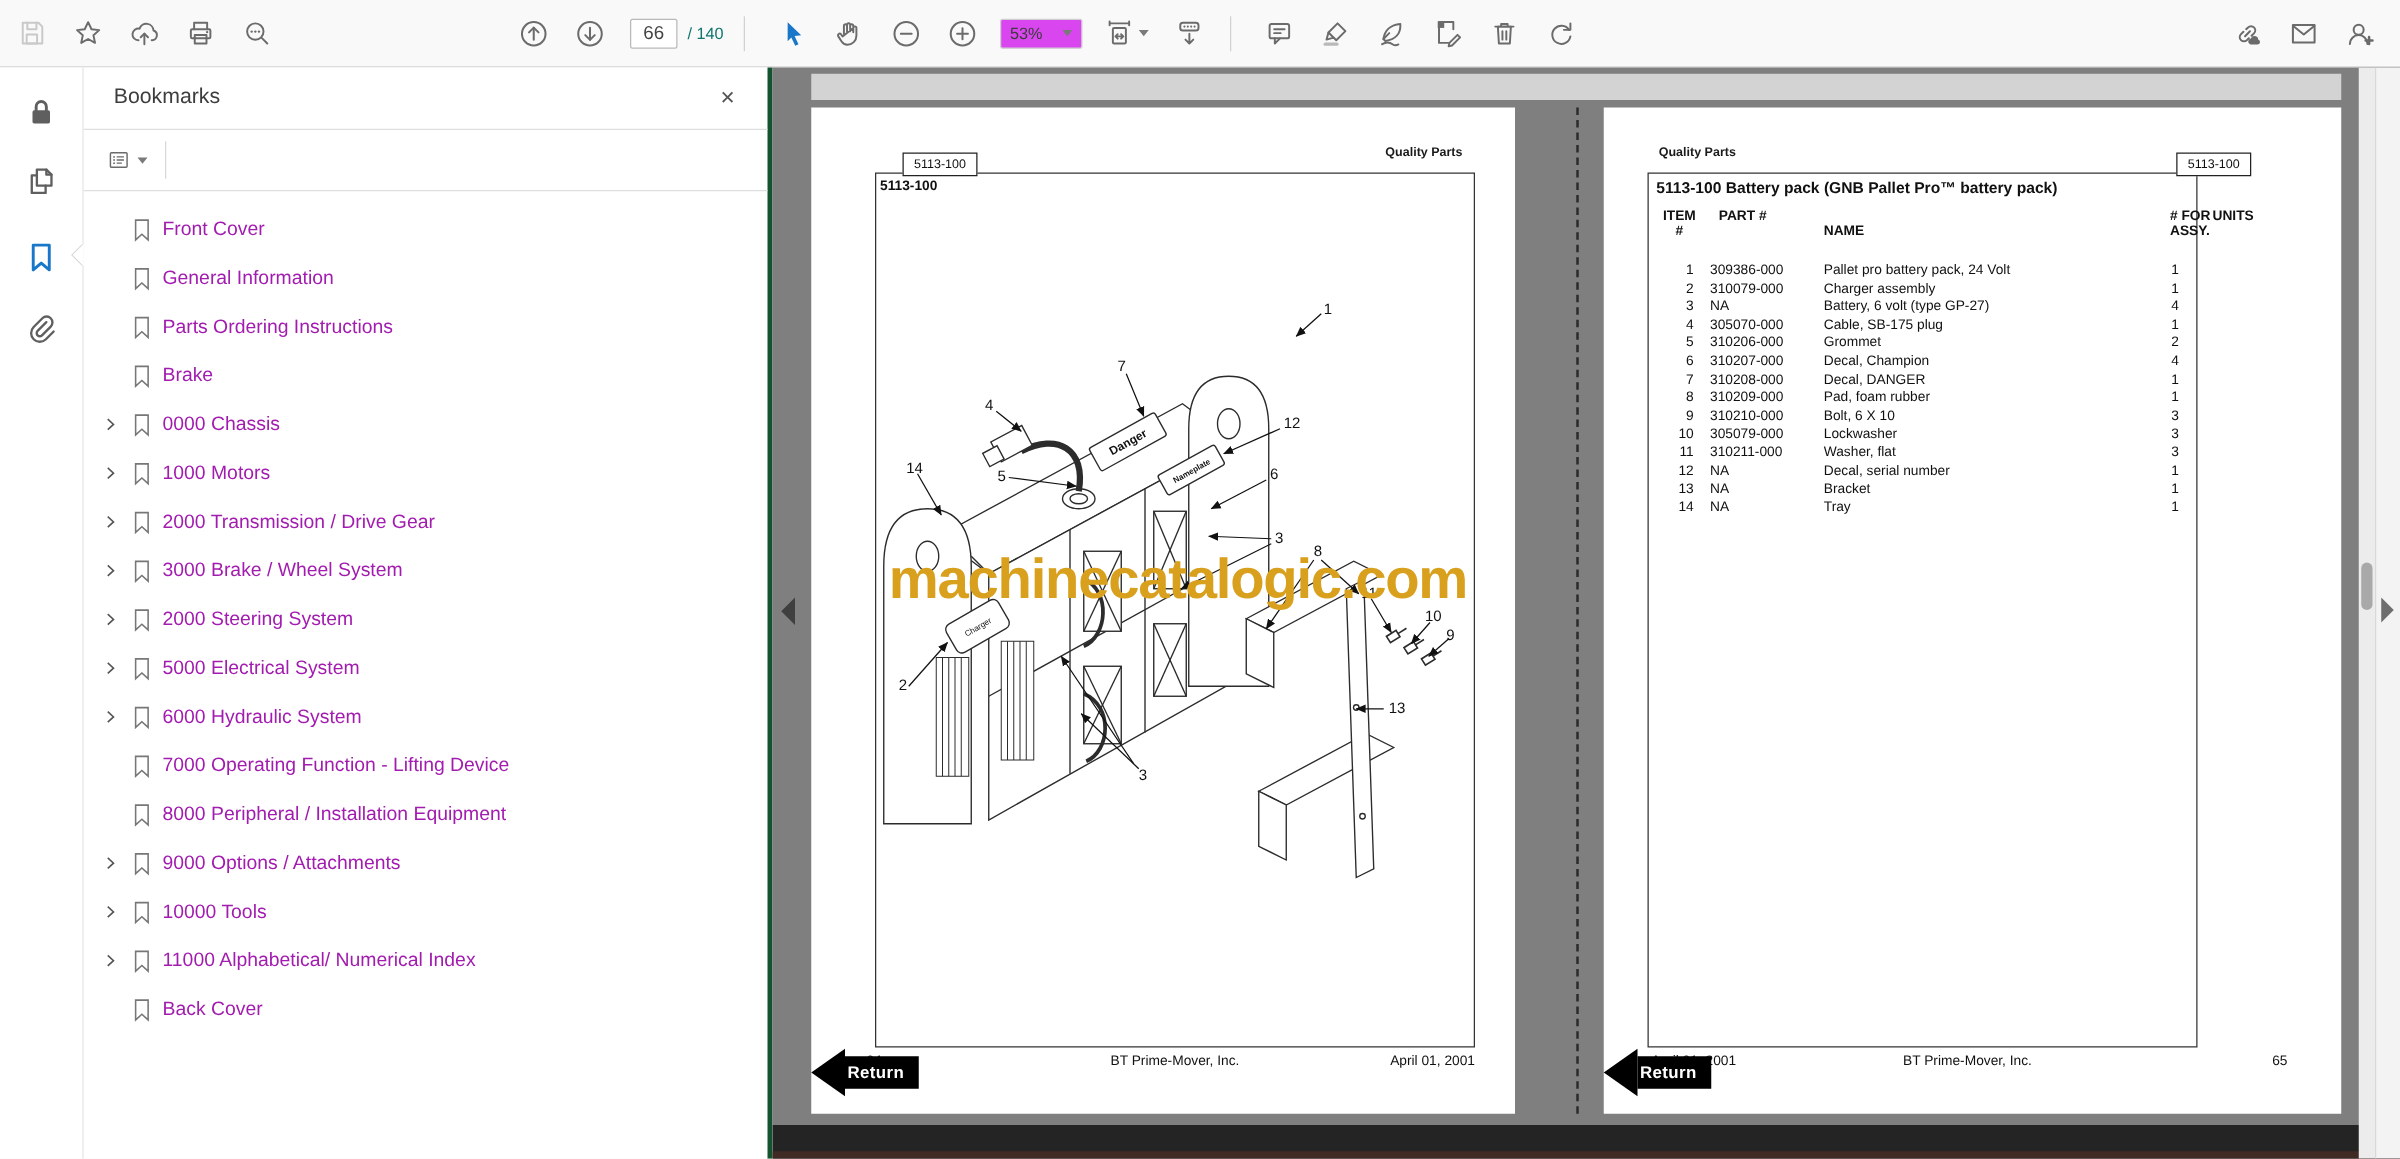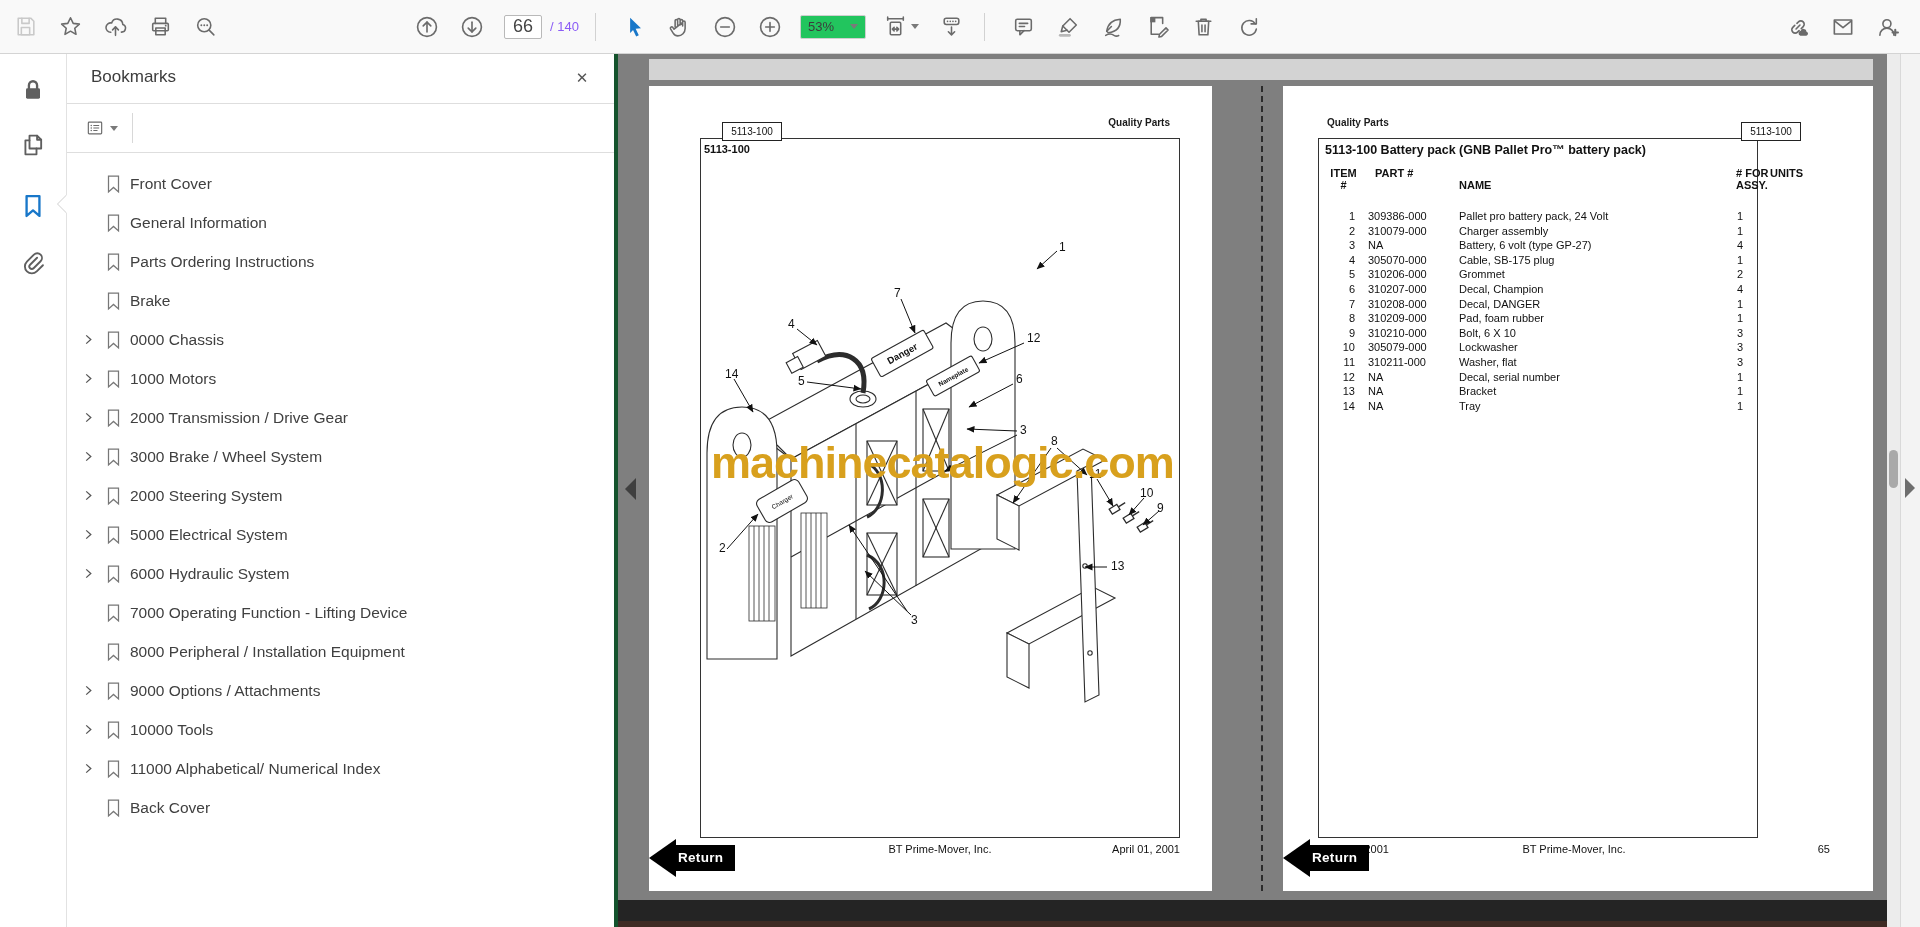--- a/index.html
+++ b/index.html
@@ -11,24 +11,24 @@
     display:flex; align-items:center; }
   .tb-btn { width:32px; height:32px; display:flex; align-items:center; justify-content:center;
     color:#6b6b6b; border-radius:3px; cursor:pointer; flex:0 0 auto; margin-left:13px; }
   .tb-btn svg { stroke:currentColor; fill:none; stroke-width:1.5; stroke-linecap:round; stroke-linejoin:round; }
   .tb-btn.disabled { color:#c9c9c9; }
   .tb-btn.blue { color:var(--accent_blue,#1877c9); }
   .tb-sep { width:1px; height:28px; background:#d2d2d2; margin:0 10px 0 16px; flex:0 0 auto; }
   #btn-save { margin-left:9px; }
   #btn-pageup { margin-left:190px; }
   .page-box { margin-left:16px; width:38px; height:24px; border:1px solid #b9b9b9; border-radius:2px;
-    font-size:18px; color:#444; display:flex; align-items:center; justify-content:center; background:#fff; flex:0 0 auto;}
-  .page-total { margin-left:8px; font-size:13px; color:#8b5cf6; flex:0 0 auto; white-space:nowrap;}
+    font-size:15px; color:#444; display:flex; align-items:center; justify-content:center; background:#fff; flex:0 0 auto;}
+  .page-total { margin-left:8px; font-size:13px; color:#0f766e; flex:0 0 auto; white-space:nowrap;}
   .zoom-box { margin-left:14px; width:66px; height:24px; border:1px solid #cfcfcf; border-radius:2px;
-    background:#22c55e; display:flex; align-items:center; justify-content:space-between; padding:0 7px;
+    background:#d946ef; display:flex; align-items:center; justify-content:space-between; padding:0 7px;
     font-size:13px; color:#3c3c3c; cursor:pointer; flex:0 0 auto;}
   .caret { width:0; height:0; border-left:4px solid transparent; border-right:4px solid transparent;
     border-top:5px solid #7a7a7a; display:inline-block; }
   .tb-btn .caret { margin-left:3px; }
   .tb-btn.wide { width:44px; }
   #tb-right { margin-left:auto; display:flex; align-items:center; padding-right:16px; }
 
   
   #main { display:flex; height:873px; }
 
@@ -50,21 +50,21 @@
     font-size:15px; display:flex; align-items:center; justify-content:center; cursor:pointer;}
   .bm-tools { height:49px; border-bottom:1px solid #dedede; display:flex; align-items:center; }
   .bm-opts { margin-left:18px; display:flex; align-items:center; color:#6b6b6b; cursor:pointer;}
   .bm-opts svg { stroke:currentColor; fill:none; stroke-width:1.4; }
   .bm-opts .caret { margin-left:5px; }
   .bm-vsep { width:1px; height:30px; background:#d8d8d8; margin-left:14px; }
   #bm-list { padding-top:11px; }
   .bm-row { height:39px; display:flex; align-items:center; padding-left:10px; cursor:pointer; }
   .bm-chev { width:22px; display:flex; justify-content:center; align-items:center; }
   .bm-ic { width:24px; margin-left:2px; display:flex; justify-content:center; }
-  .bm-label { margin-left:5px; font-size:15.5px; color:#404040; white-space:nowrap; }
+  .bm-label { margin-left:5px; font-size:15.5px; color:#a21caf; white-space:nowrap; }
 
   
   #doc-area { flex:1; position:relative; background:var(--canvas_gray,#7f7f7f); overflow:hidden; }
   #prev-band { position:absolute; left:31px; top:5px; width:1224px; height:21px; background:#d3d3d3; }
   .page { position:absolute; top:32px; height:805px; background:#fff; }
   #page-left { left:31px; width:563px; }
   #page-right { left:665px; width:590px; }
   #page-sep { position:absolute; left:643px; top:32px; height:805px; border-left:2px dashed #2b2b2b; }
   #bottom-bar { position:absolute; left:0; bottom:0; width:100%; height:27px; background:#242424;
     border-bottom:6px solid #3f2b24; }

